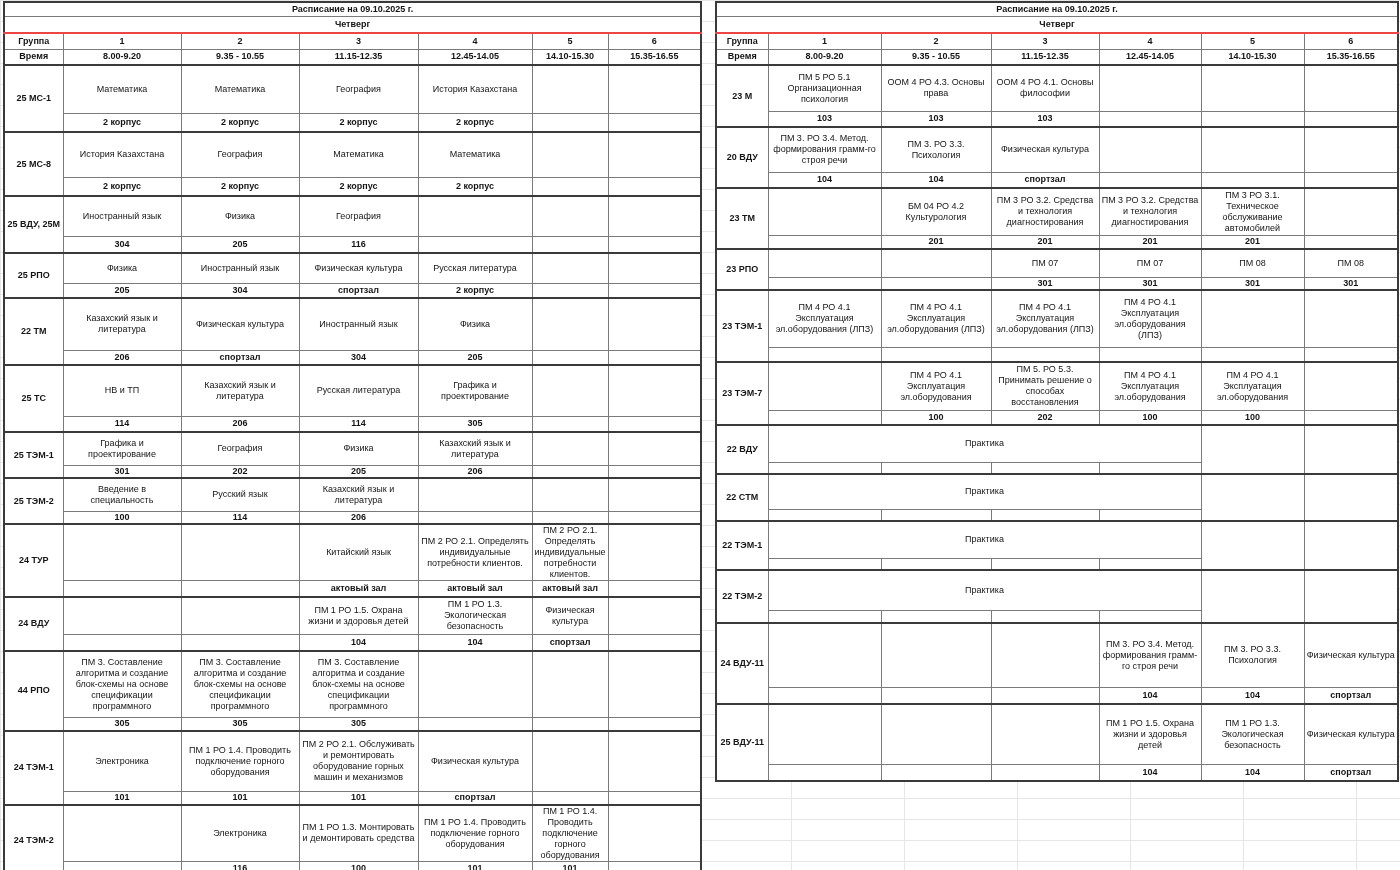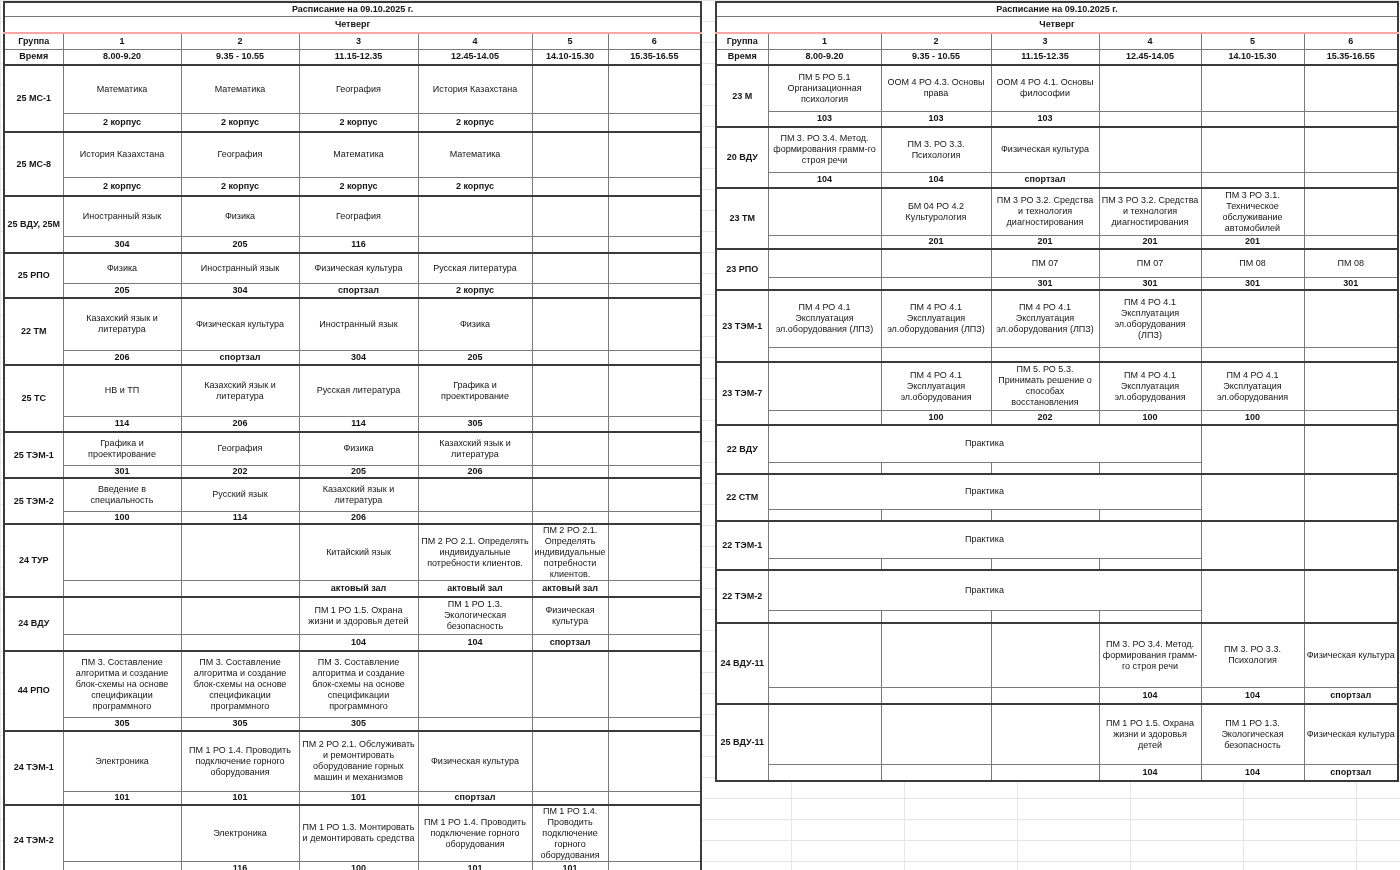--- a/index.html
+++ b/index.html
@@ -32,21 +32,21 @@
     vertical-align:middle;
     font-size:9px;
     line-height:11px;
     color:#151515;
     word-wrap:break-word;
   }
   table.schedule thead td{font-weight:bold;}
   td.title-cell{font-size:11px;border:2px solid #3a3a3a;}
   td.day-cell{font-size:10px;border:2px solid #3a3a3a;}
   td.slot-cell,td.time-cell,td.corner-cell{font-size:9.5px;}
-  tr.slot-row td{border-top:2px solid #fca5a5;}
+  tr.slot-row td{border-top:2px solid #ef4444;}
   tr.subject-row td{border-top:2px solid #3a3a3a;}
   tr.room-row td{font-weight:bold;}
   td.group-cell{font-weight:bold;font-size:9.5px;}
   td.practice-cell{font-weight:normal;}
 </style>
 </head>
 <body>
 
 <div class="sheet">
   <div class="grid-bg"></div>

